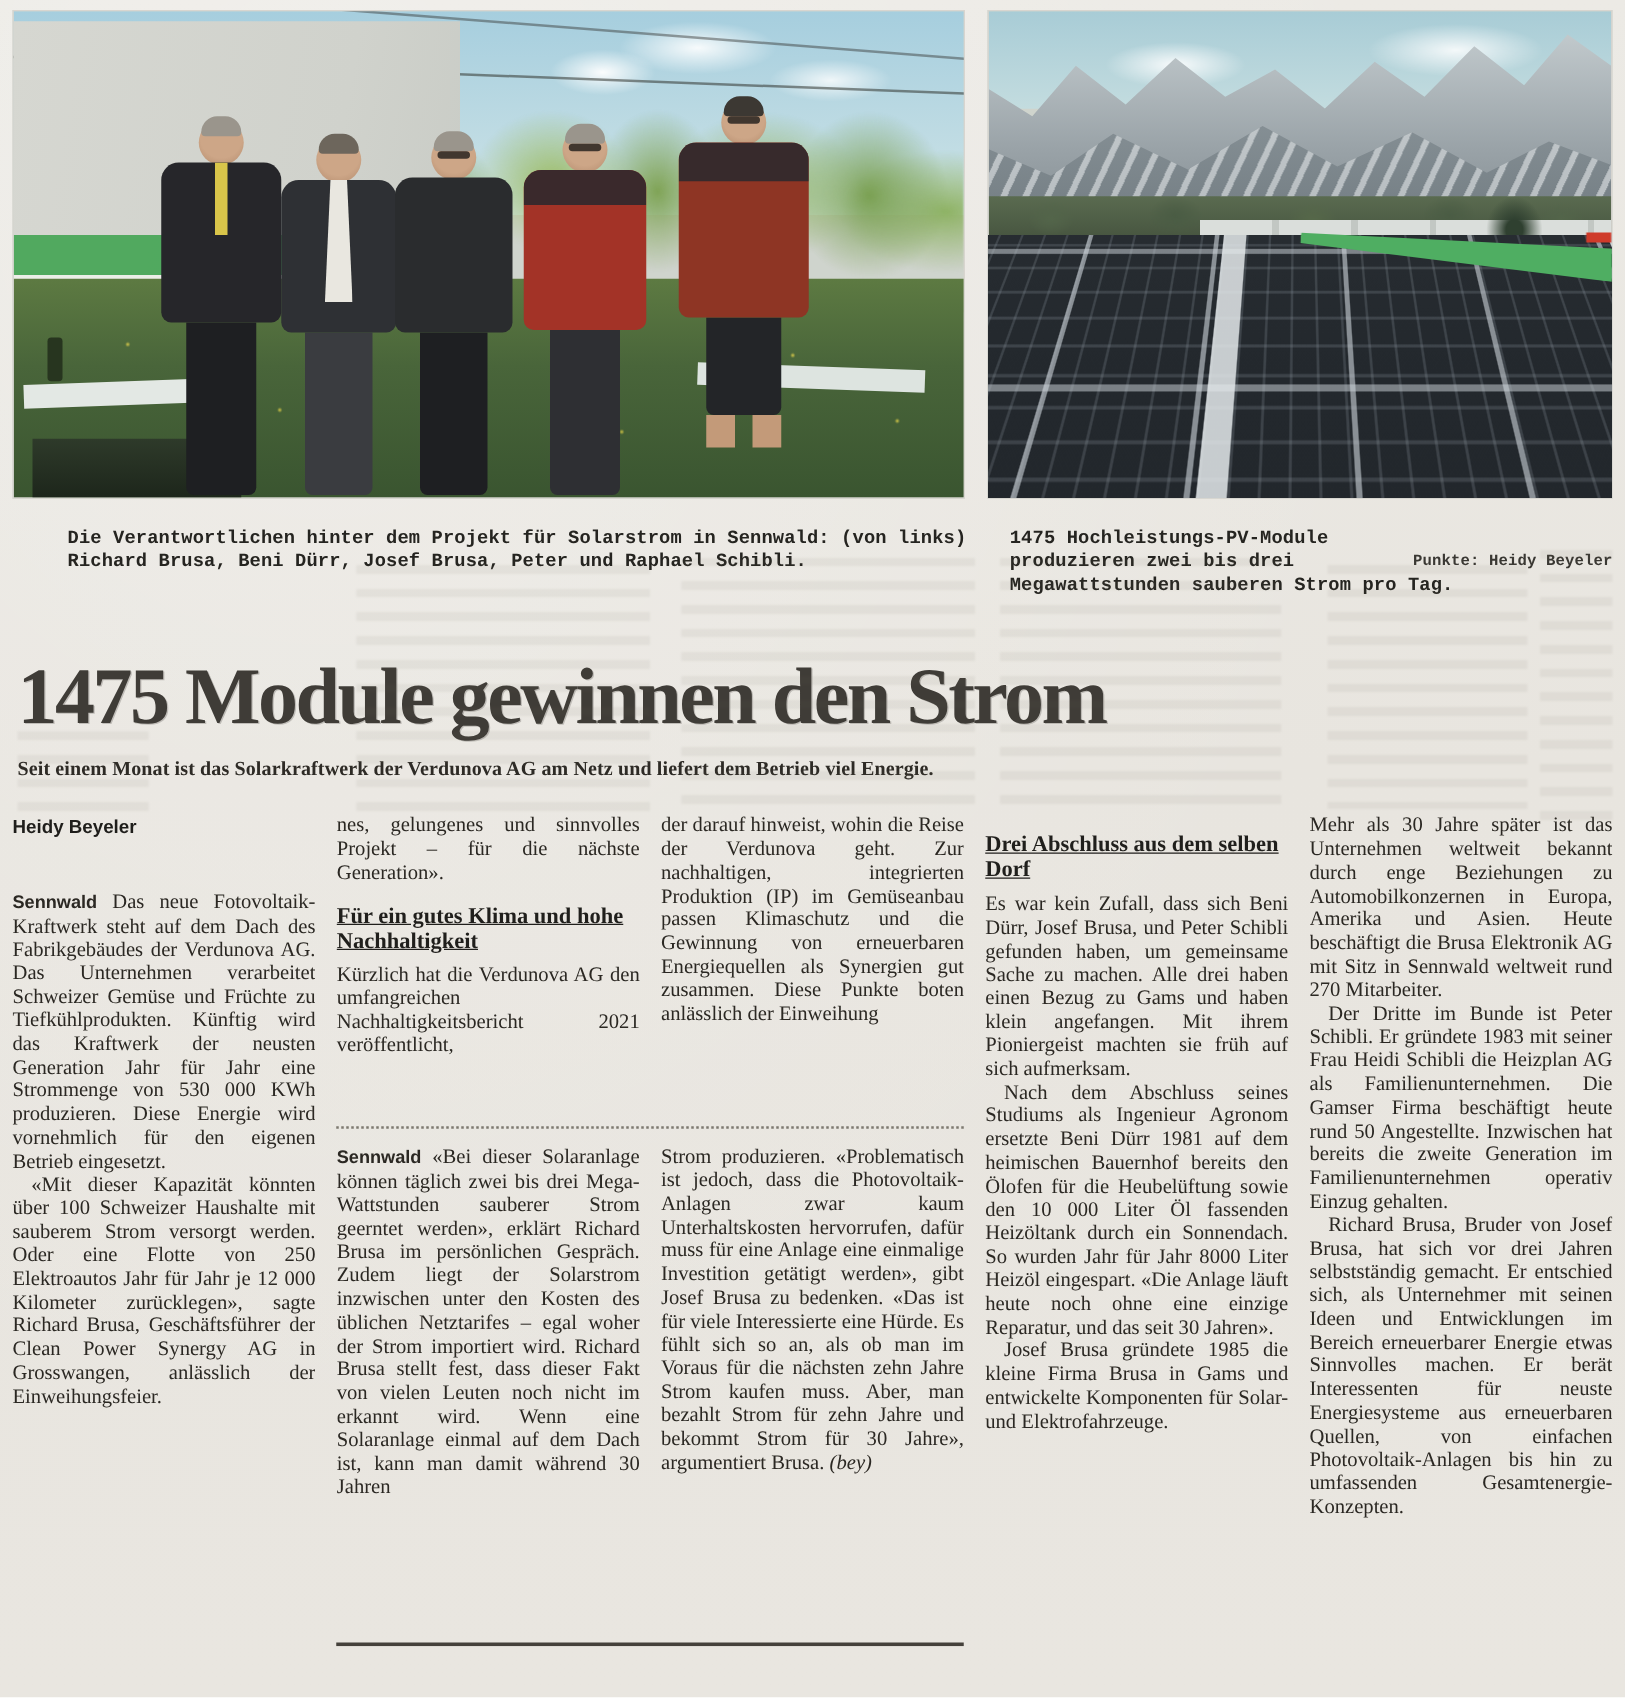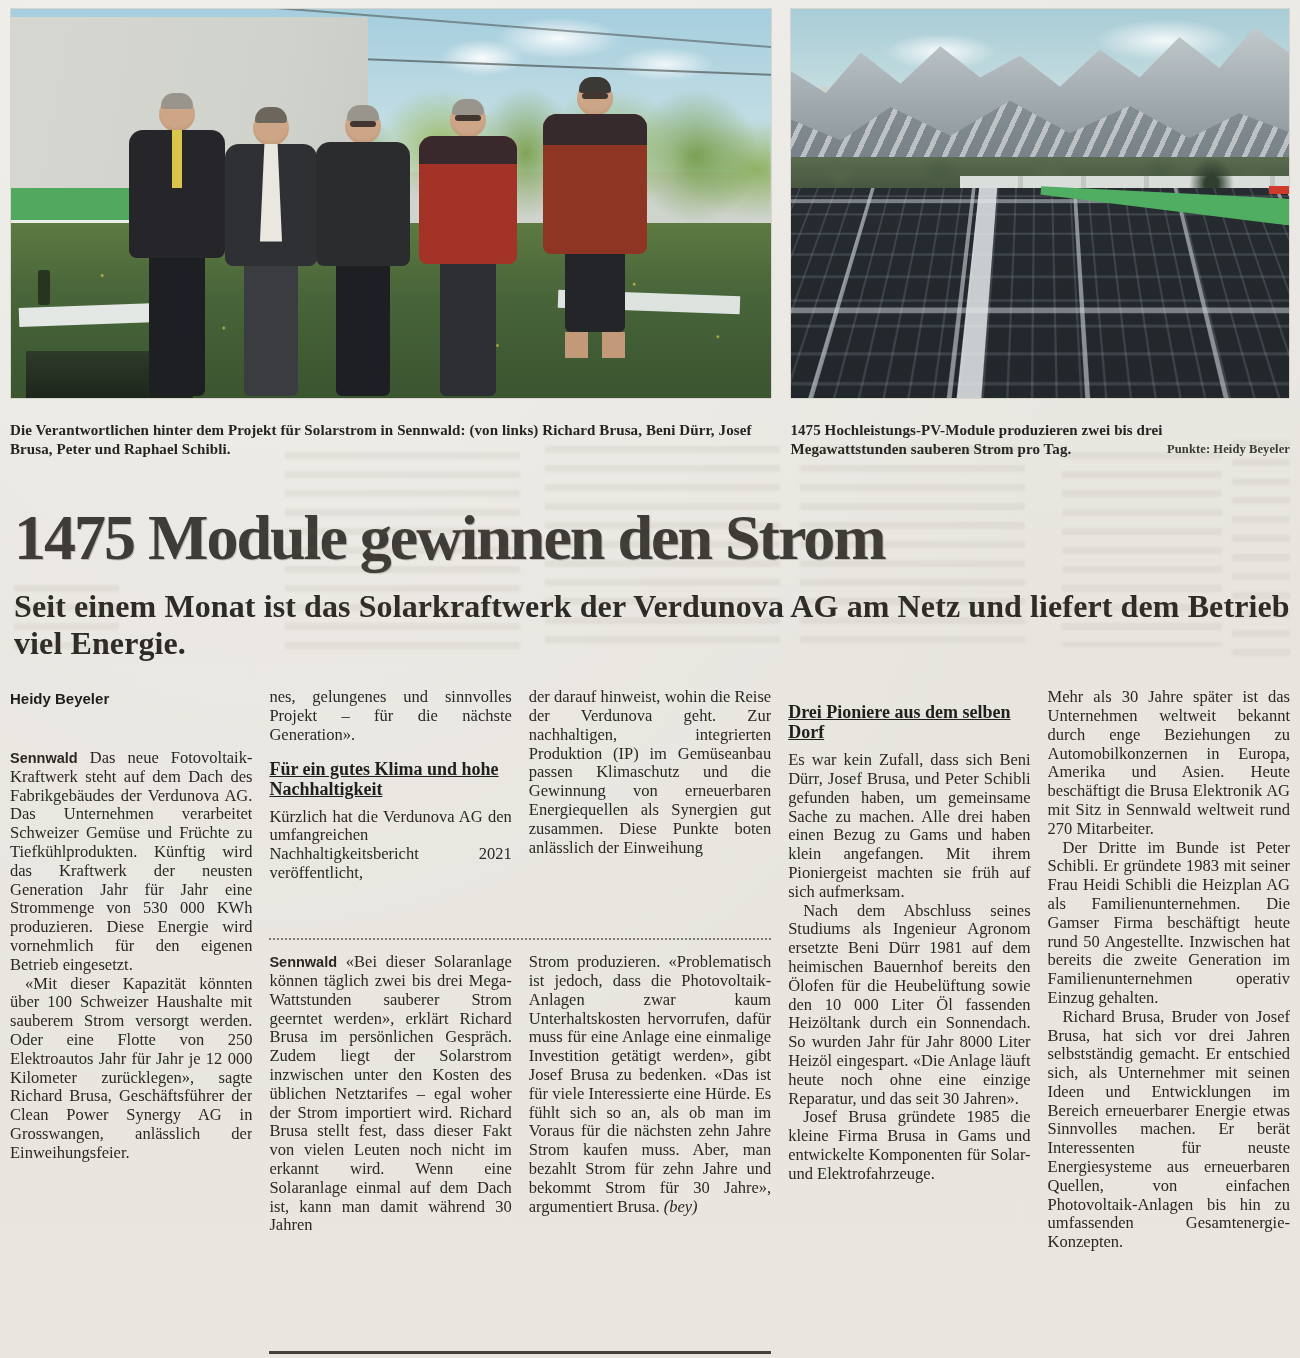--- a/index.html
+++ b/index.html
@@ -108,35 +108,35 @@
     transform: perspective(430px) rotateX(54deg);
     background:
       repeating-linear-gradient(90deg, rgba(228,233,235,.85) 0 10px, rgba(228,233,235,0) 10px 170px),
       repeating-linear-gradient(90deg, rgba(205,212,218,.6) 0 2px, rgba(205,212,218,0) 2px 56px),
       repeating-linear-gradient(0deg, rgba(195,202,208,.55) 0 2px, rgba(195,202,208,0) 2px 46px),
       repeating-linear-gradient(90deg, rgba(150,160,170,.22) 0 1px, rgba(150,160,170,0) 1px 10px),
       repeating-linear-gradient(0deg, rgba(150,160,170,.22) 0 1px, rgba(150,160,170,0) 1px 9px),
       linear-gradient(180deg, #3a4045 0%, #23282d 55%, #1d2226 100%); }
 
   
-  .captions-row { display:flex; gap:18px; margin-top:7px; font-family:Liberation Serif, serif; }
+  .captions-row { display:flex; gap:18px; margin-top:7px; font-family:Liberation Mono, monospace;margin-left:44px; }
   .caption { font-size:15px; line-height:19px; font-weight:700; color:#252420; letter-spacing:.1px; }
   .caption-left { width:766px; }
   .caption-right { width:502px; }
   .credit { float:right; margin-top:19px; font-size:12.5px; font-weight:700; color:#3a3833; }
 
   
   .ghost { position:absolute; pointer-events:none; filter:blur(.8px); opacity:.55;
     background: repeating-linear-gradient(180deg, rgba(105,99,88,.14) 0 7px, rgba(105,99,88,0) 7px 19px); }
 
   
   .headline { margin: 34px 0 0 4px; font-size:64px; line-height:.94; font-weight:700;
     letter-spacing:-2px; color:#3f3c37; font-family:"Liberation Serif", serif;
     text-shadow: 1px 1px 0 rgba(60,56,50,.25); white-space:nowrap; }
-  .subheadline { margin: 20px 0 0 4px; font-size:32px; font-weight:700; letter-spacing:.1px; color:#2e2b26; }
+  .subheadline { margin: 20px 0 0 4px; font-size:16px; font-weight:700; letter-spacing:.1px; color:#2e2b26; }
 
   
   .columns { margin-top:26px; display:grid; grid-template-columns:repeat(5,1fr);
     grid-template-rows:250px 1fr; column-gap:17px; height:666px; overflow:hidden; }
   .col { overflow:hidden; font-size:16.5px; line-height:18.8px; text-align:justify; hyphens:auto; }
   .col-full { grid-row:1 / 3; }
   .byline { font-family:"Liberation Sans", sans-serif; font-size:15px; font-weight:700; color:#1f1e1b; margin:2px 0 40px 0; }
   .para { margin:0; }
   .para + .para { text-indent:15px; }
   .dateline { font-family:"Liberation Sans", sans-serif; font-weight:700; font-size:14.5px; }
@@ -281,21 +281,21 @@
         <div class="col">
           <p class="para"><span class="dateline">Sennwald</span> <span>«Bei dieser Solaranlage können täglich zwei bis drei Mega-Wattstunden sauberer Strom geerntet werden», erklärt Richard Brusa im persönlichen Gespräch. Zudem liegt der Solarstrom inzwischen unter den Kosten des üblichen Netztarifes – egal woher der Strom importiert wird. Richard Brusa stellt fest, dass dieser Fakt von vielen Leuten noch nicht im erkannt wird. Wenn eine Solaranlage einmal auf dem Dach ist, kann man damit während 30 Jahren</span></p>
         </div>
         <div class="col">
           <p class="para"><span>Strom produzieren. «Problematisch ist jedoch, dass die Photovoltaik-Anlagen zwar kaum Unterhaltskosten hervorrufen, dafür muss für eine Anlage eine einmalige Investition getätigt werden», gibt Josef Brusa zu bedenken. «Das ist für viele Interessierte eine Hürde. Es fühlt sich so an, als ob man im Voraus für die nächsten zehn Jahre Strom kaufen muss. Aber, man bezahlt Strom für zehn Jahre und bekommt Strom für 30 Jahre», argumentiert Brusa.</span> <span class="signoff">(bey)</span></p>
         </div>
       </div>
     </div>
 
     <div class="col col-full" style="grid-column:4;">
-      <h3 class="sect-subhead">Drei Pioniere aus dem selben Dorf</h3>
+      <h3 class="sect-subhead">Drei Abschluss aus dem selben Dorf</h3>
       <p class="para">Es war kein Zufall, dass sich Beni Dürr, Josef Brusa, und Peter Schibli gefunden haben, um gemeinsame Sache zu machen. Alle drei haben einen Bezug zu Gams und haben klein angefangen. Mit ihrem Pioniergeist machten sie früh auf sich aufmerksam.</p>
       <p class="para">Nach dem Abschluss seines Studiums als Ingenieur Agronom ersetzte Beni Dürr 1981 auf dem heimischen Bauernhof bereits den Ölofen für die Heubelüftung sowie den 10 000 Liter Öl fassenden Heizöltank durch ein Sonnendach. So wurden Jahr für Jahr 8000 Liter Heizöl eingespart. «Die Anlage läuft heute noch ohne eine einzige Reparatur, und das seit 30 Jahren».</p>
       <p class="para">Josef Brusa gründete 1985 die kleine Firma Brusa in Gams und entwickelte Komponenten für Solar- und Elektrofahrzeuge.</p>
     </div>
 
     <div class="col col-full" style="grid-column:5;">
       <p class="para">Mehr als 30 Jahre später ist das Unternehmen weltweit bekannt durch enge Beziehungen zu Automobilkonzernen in Europa, Amerika und Asien. Heute beschäftigt die Brusa Elektronik AG mit Sitz in Sennwald weltweit rund 270 Mitarbeiter.</p>
       <p class="para">Der Dritte im Bunde ist Peter Schibli. Er gründete 1983 mit seiner Frau Heidi Schibli die Heizplan AG als Familienunternehmen. Die Gamser Firma beschäftigt heute rund 50 Angestellte. Inzwischen hat bereits die zweite Generation im Familienunternehmen operativ Einzug gehalten.</p>
       <p class="para">Richard Brusa, Bruder von Josef Brusa, hat sich vor drei Jahren selbstständig gemacht. Er entschied sich, als Unternehmer mit seinen Ideen und Entwicklungen im Bereich erneuerbarer Energie etwas Sinnvolles machen. Er berät Interessenten für neuste Energiesysteme aus erneuerbaren Quellen, von einfachen Photovoltaik-Anlagen bis hin zu umfassenden Gesamtenergie-Konzepten.</p>
     </div>

